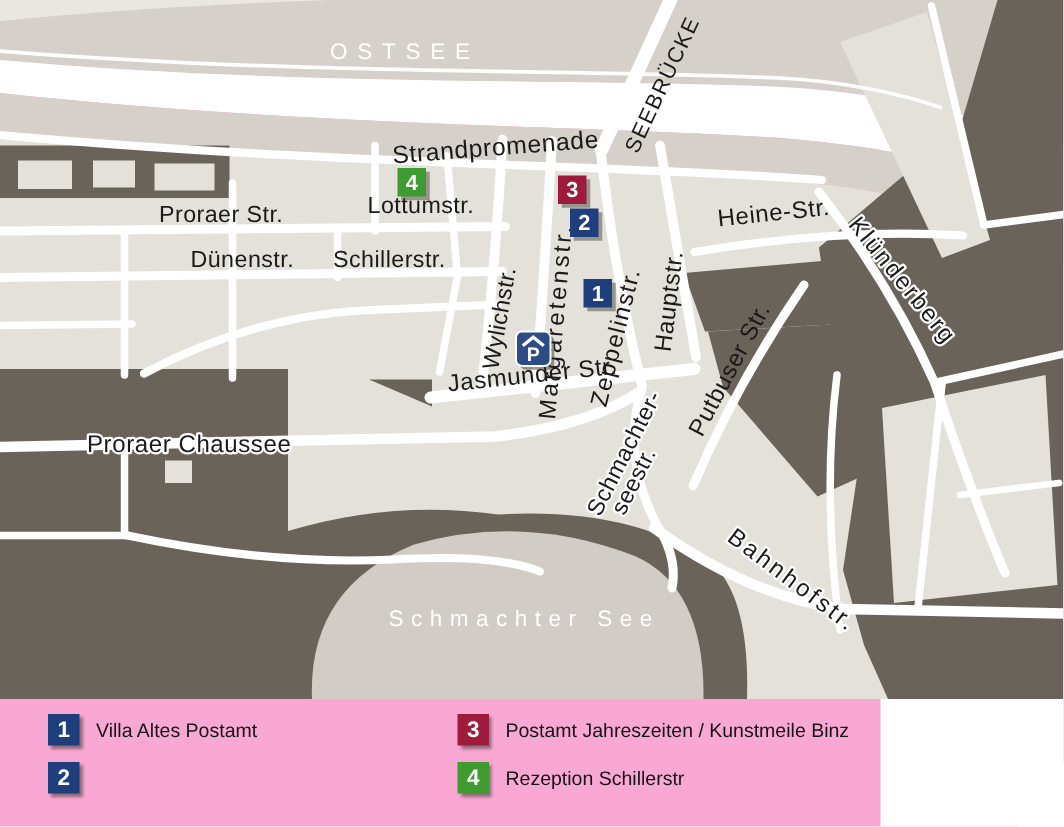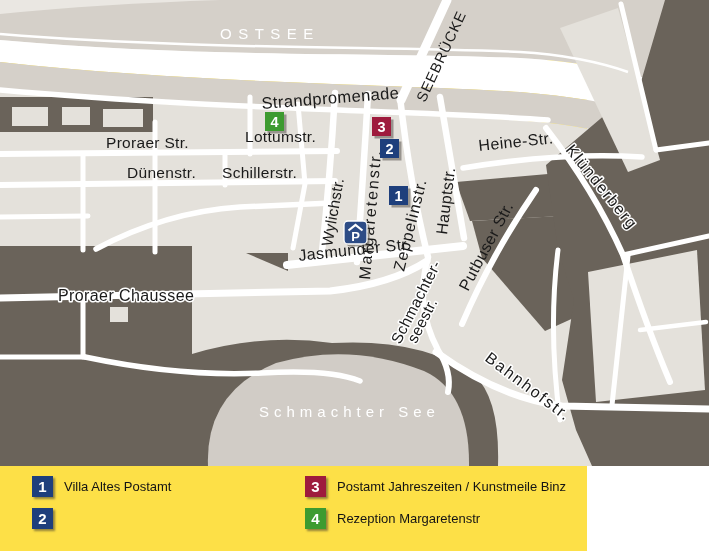--- a/index.html
+++ b/index.html
@@ -1,17 +1,17 @@
 <!DOCTYPE html>
 <html><head>
 <meta charset="utf-8">
 <style>
   html,body{margin:0;padding:0;background:#ffffff;width:709px;height:551px;overflow:hidden;
     font-family:"Liberation Sans", sans-serif;}
-  #stage{position:relative;width:587px;height:551px;background:#fde047;}
+  #stage{position:relative;width:587px;height:551px;background:#f9a8d4;}
   svg{display:block;}
   .street-label{font-size:15.5px;fill:#1a1a1a;letter-spacing:0.3px;}
   .street-label-lg{font-size:16px;fill:#1a1a1a;letter-spacing:0.4px;}
   .water-label{font-size:15px;fill:#ffffff;letter-spacing:6.5px;}
   .pier-label{font-size:14.5px;fill:#1a1a1a;letter-spacing:1px;}
   .halo{paint-order:stroke;stroke:#ffffff;stroke-width:3px;stroke-linejoin:round;}
   .marker-num{font-size:14.5px;font-weight:bold;fill:#ffffff;text-anchor:middle;}
   .p-letter{font-size:13px;font-weight:bold;fill:#ffffff;text-anchor:middle;}
   .legend-item{position:absolute;display:flex;align-items:center;gap:11px;}
   .legend-square{width:21px;height:21px;display:flex;align-items:center;justify-content:center;
@@ -164,17 +164,17 @@
   </div>
   <div class="legend-item" style="left:32px;top:508px">
     <span class="legend-square" style="background-color: rgb(30, 63, 124);">2</span>
   </div>
   <div class="legend-item" style="left:305px;top:476px">
     <span class="legend-square" style="background-color: rgb(158, 27, 61);">3</span>
     <span class="legend-label">Postamt Jahreszeiten / Kunstmeile Binz</span>
   </div>
   <div class="legend-item" style="left:305px;top:508px">
     <span class="legend-square" style="background-color: rgb(61, 155, 48);">4</span>
-    <span class="legend-label">Rezeption Margaretenstr</span>
+    <span class="legend-label">Rezeption Schillerstr</span>
   </div>
 </div>
 
 </div>
 
 </body></html>

